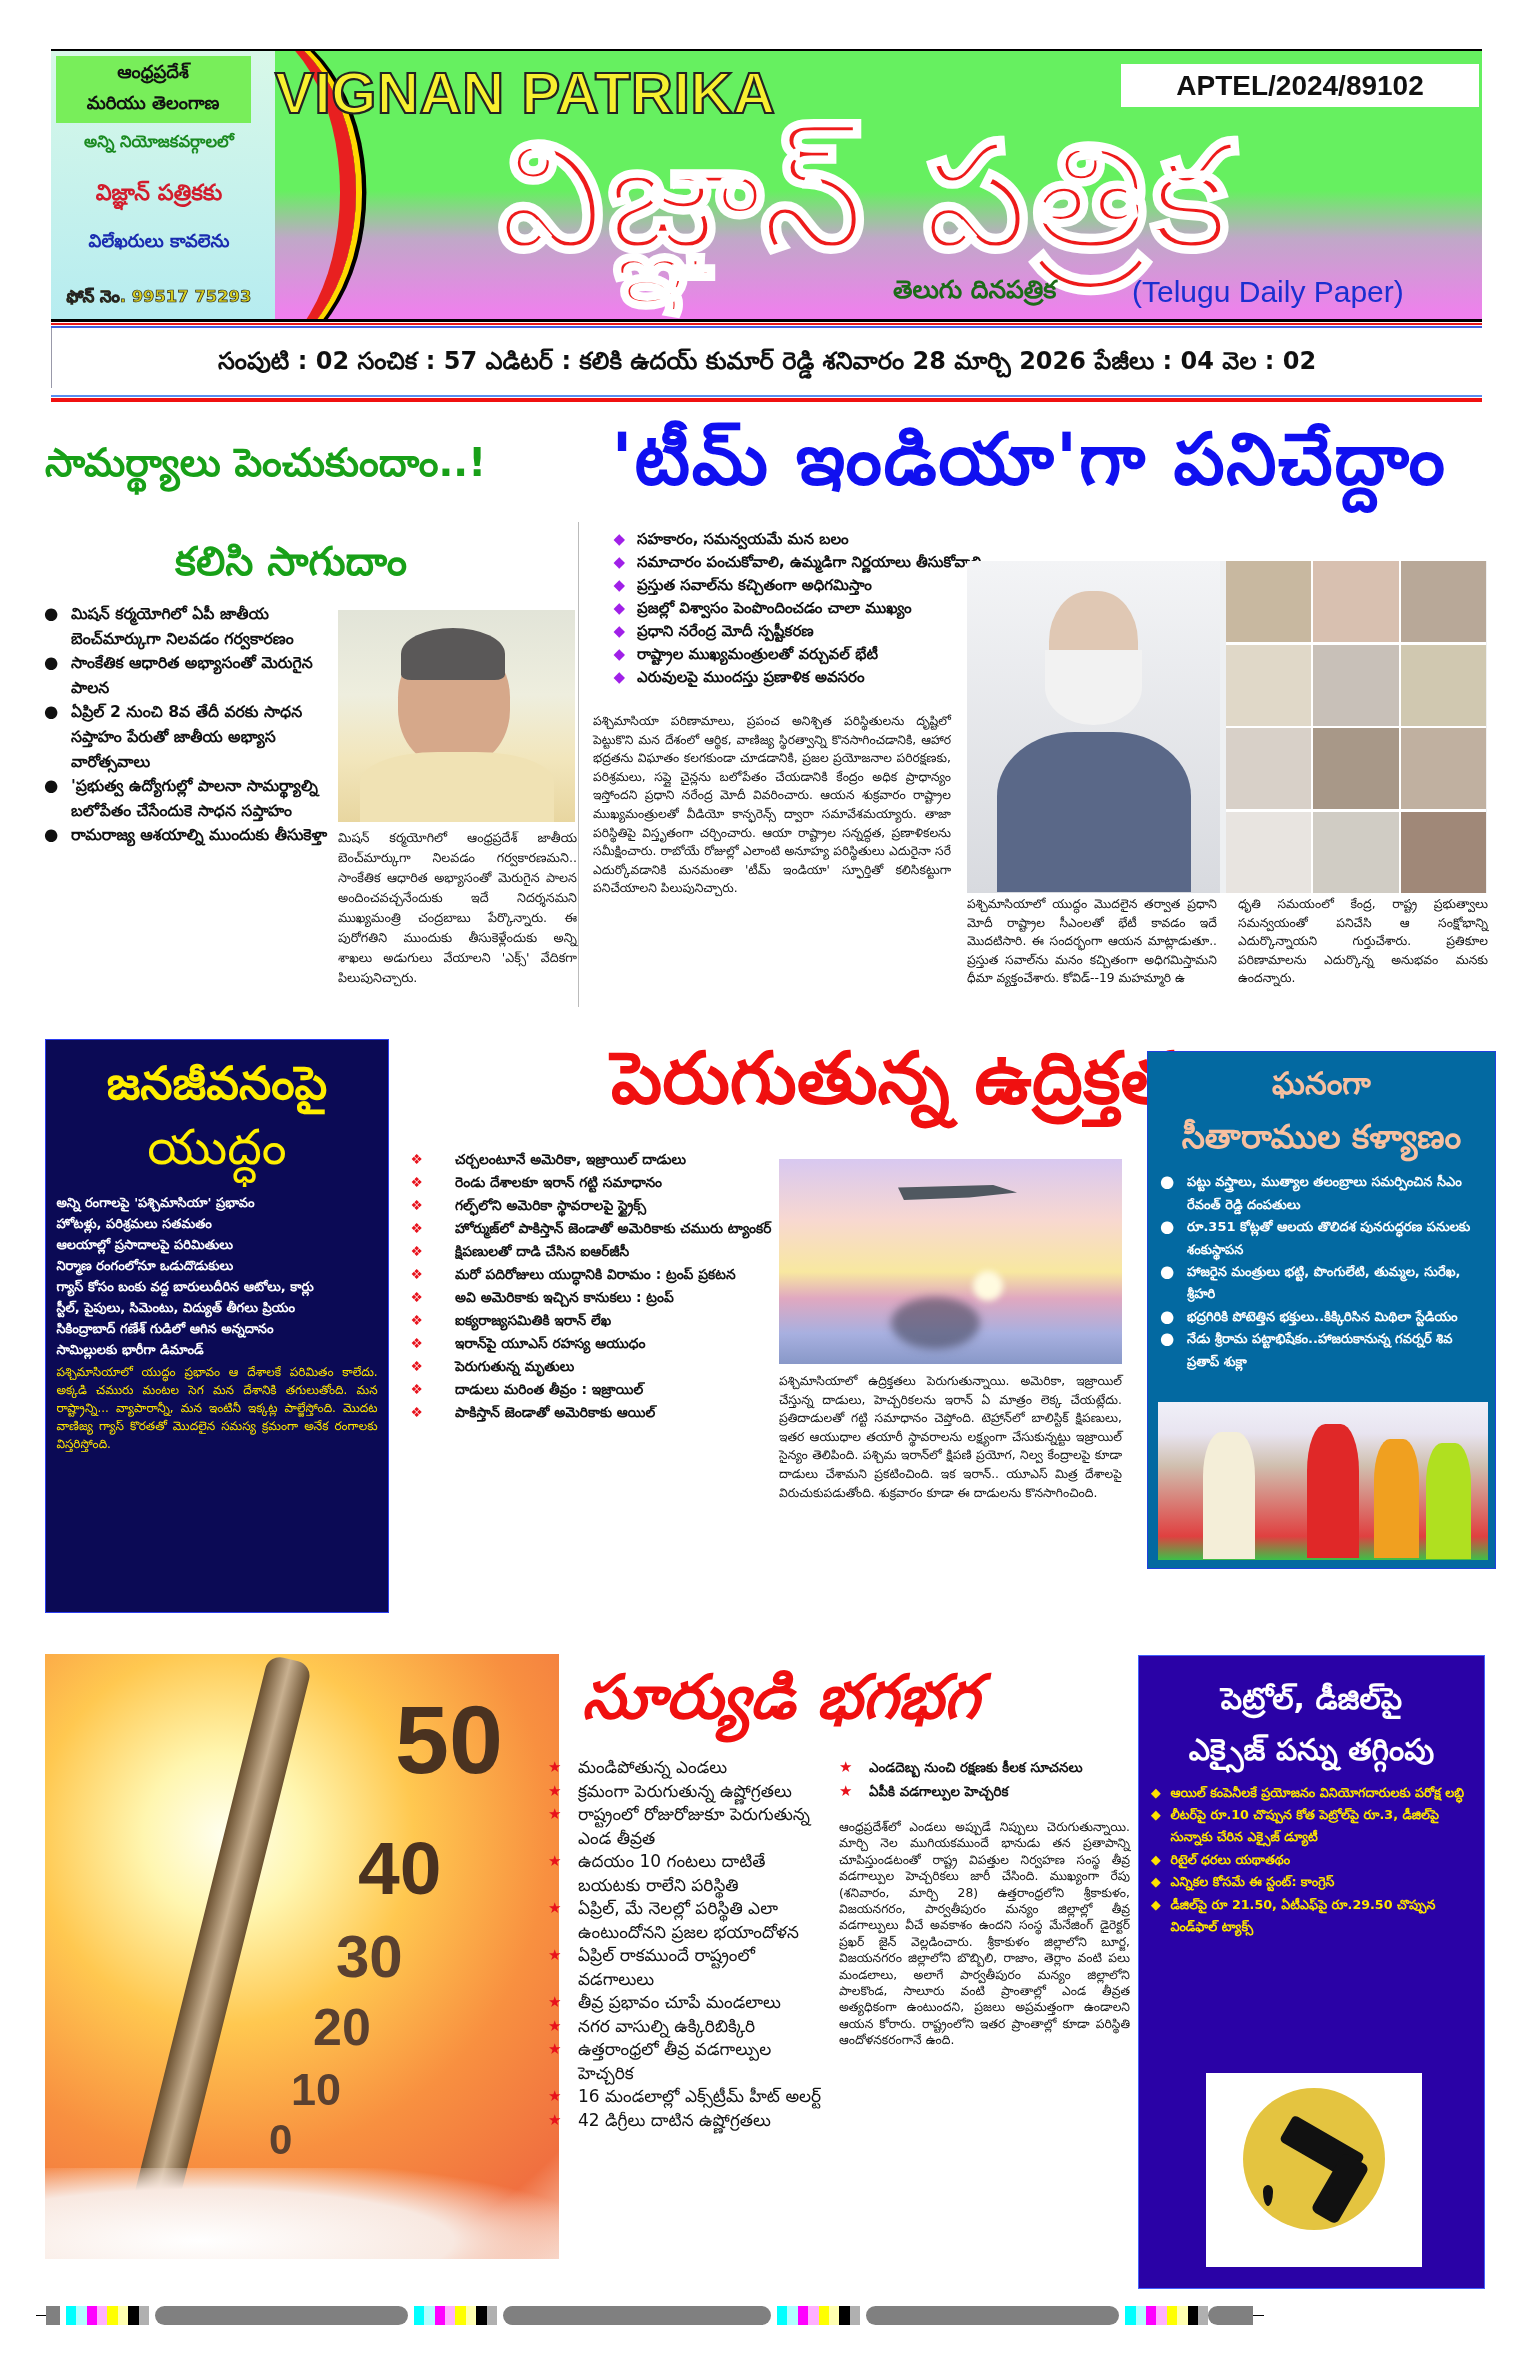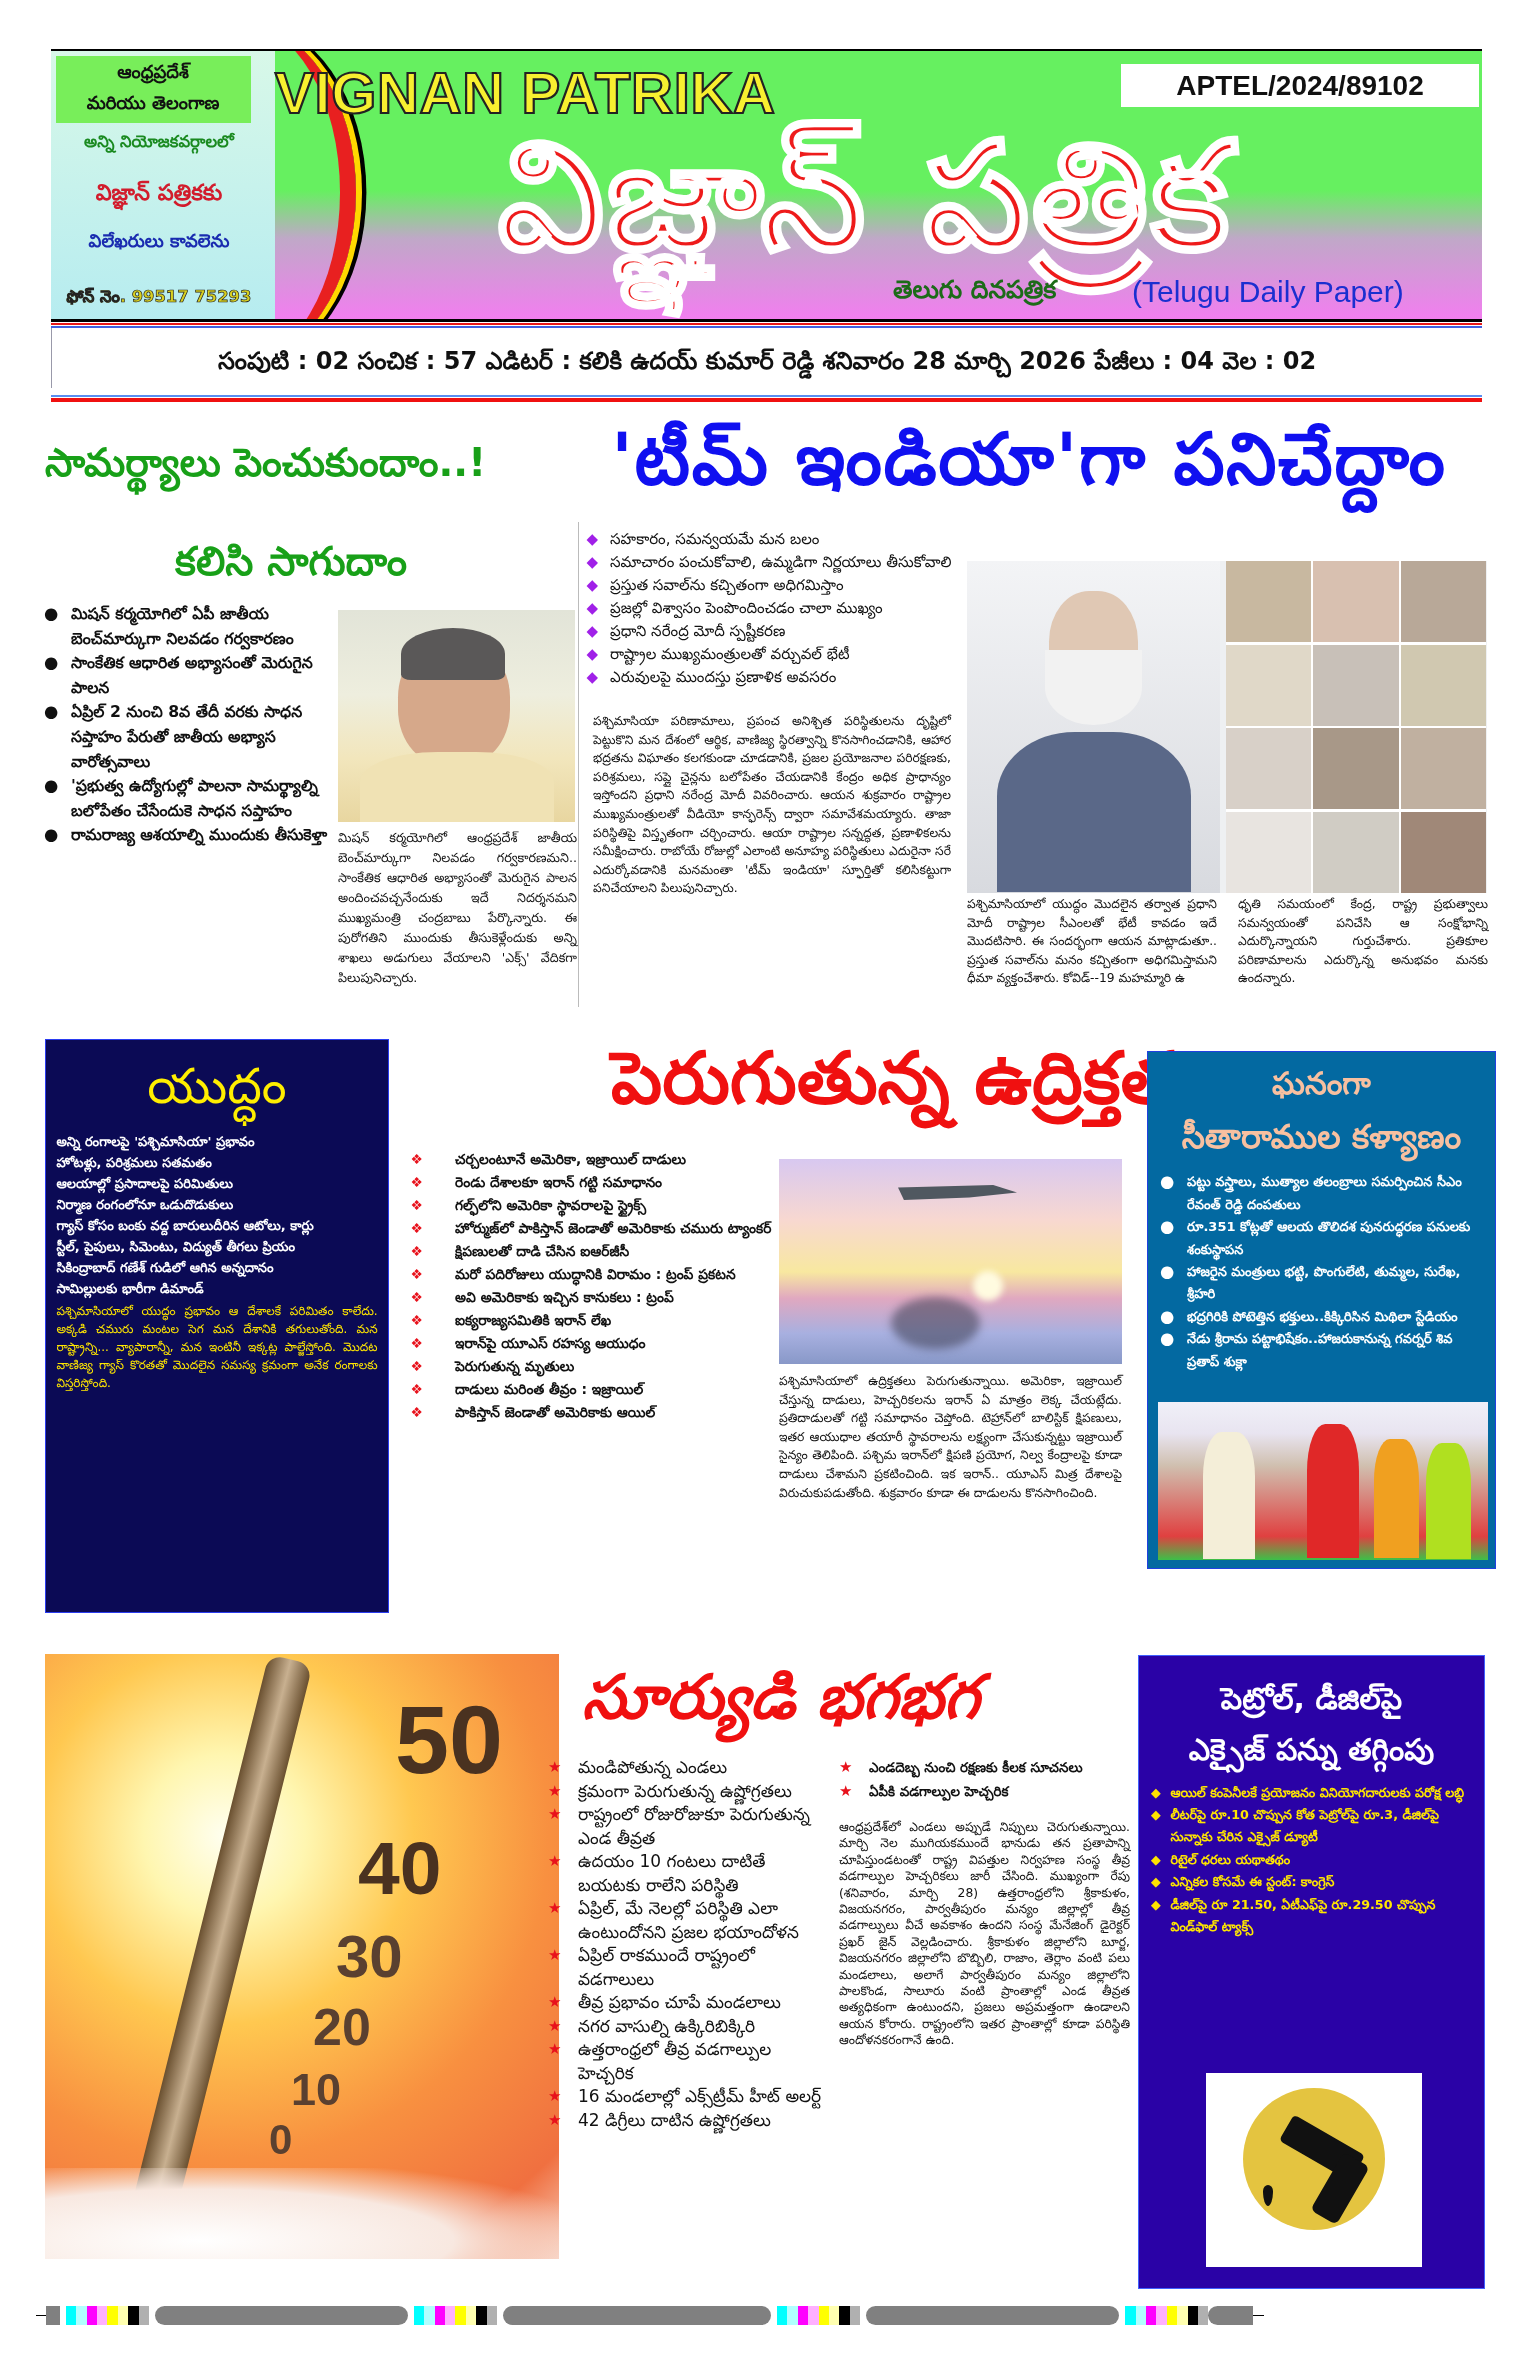--- a/index.html
+++ b/index.html
@@ -81,21 +81,21 @@
 </ul>
 <div class="abs photo" style="left:338px;top:610px;width:237px;height:212px;background:linear-gradient(180deg,#e2e4d8 0%,#eeeede 40%,#f2e6bc 70%,#e8d6a0 100%)">
   <div class="abs" style="left:60px;top:30px;width:112px;height:127px;border-radius:45%;background:#d6a88a"></div>
   <div class="abs" style="left:63px;top:18px;width:104px;height:52px;border-radius:50% 50% 10% 10%;background:#5a5858"></div>
   <div class="abs" style="left:22.4px;top:142px;width:194px;height:75px;border-radius:40% 40% 0 0;background:#f0e2b4"></div>
 </div>
 <div class="abs body-sm" style="left:338px;top:828px;width:239px">మిషన్ కర్మయోగిలో ఆంధ్రప్రదేశ్ జాతీయ బెంచ్‌మార్కుగా నిలవడం గర్వకారణమని.. సాంకేతిక ఆధారిత అభ్యాసంతో మెరుగైన పాలన అందించవచ్చనేందుకు ఇదే నిదర్శనమని ముఖ్యమంత్రి చంద్రబాబు పేర్కొన్నారు. ఈ పురోగతిని ముందుకు తీసుకెళ్లేందుకు అన్ని శాఖలు అడుగులు వేయాలని 'ఎక్స్' వేదికగా పిలుపునిచ్చారు.</div>
 <div class="abs" style="left:578px;top:522px;width:0.7px;height:485px;background:#bbb"></div>
 
 <div id="s2-title" class="abs">'టీమ్ ఇండియా'గా పనిచేద్దాం</div>
-<ul class="abs dia" style="left:585px;top:528px;width:373px;font-size:15px;line-height:23px;font-weight:normal">
+<ul class="abs dia" style="left:612px;top:528px;width:373px;font-size:15px;line-height:23px;font-weight:bold">
   <li>సహకారం, సమన్వయమే మన బలం</li>
   <li>సమాచారం పంచుకోవాలి, ఉమ్మడిగా నిర్ణయాలు తీసుకోవాలి</li>
   <li>ప్రస్తుత సవాల్‌ను కచ్చితంగా అధిగమిస్తాం</li>
   <li>ప్రజల్లో విశ్వాసం పెంపొందించడం చాలా ముఖ్యం</li>
   <li>ప్రధాని నరేంద్ర మోదీ స్పష్టీకరణ</li>
   <li>రాష్ట్రాల ముఖ్యమంత్రులతో వర్చువల్ భేటీ</li>
   <li>ఎరువులపై ముందస్తు ప్రణాళిక అవసరం</li>
 </ul>
 <div class="abs body-sm" style="left:593px;top:712px;width:358px;font-size:12.3px;line-height:18.6px">పశ్చిమాసియా పరిణామాలు, ప్రపంచ అనిశ్చిత పరిస్థితులను దృష్టిలో పెట్టుకొని మన దేశంలో ఆర్థిక, వాణిజ్య స్థిరత్వాన్ని కొనసాగించడానికి, ఆహార భద్రతను విఘాతం కలగకుండా చూడడానికి, ప్రజల ప్రయోజనాల పరిరక్షణకు, పరిశ్రమలు, సప్లై చైన్లను బలోపేతం చేయడానికి కేంద్రం అధిక ప్రాధాన్యం ఇస్తోందని ప్రధాని నరేంద్ర మోదీ వివరించారు. ఆయన శుక్రవారం రాష్ట్రాల ముఖ్యమంత్రులతో వీడియో కాన్ఫరెన్స్ ద్వారా సమావేశమయ్యారు. తాజా పరిస్థితిపై విస్తృతంగా చర్చించారు. ఆయా రాష్ట్రాల సన్నద్ధత, ప్రణాళికలను సమీక్షించారు. రాబోయే రోజుల్లో ఎలాంటి అనూహ్య పరిస్థితులు ఎదురైనా సరే ఎదుర్కోవడానికి మనమంతా 'టీమ్ ఇండియా' స్ఫూర్తితో కలిసికట్టుగా పనిచేయాలని పిలుపునిచ్చారు.</div>
 <div class="abs photo" style="left:967px;top:561px;width:520px;height:332px;background:#eef0f2">
@@ -116,20 +116,21 @@
       <div style="background:#c0b0a0"></div>
     <div style="background:#e8e4e0"></div>
       <div style="background:#d0ccc4"></div>
       <div style="background:#a08878"></div>
   </div>
 </div>
 <div class="abs body-sm" style="left:967px;top:895px;width:250px;font-size:12.3px;line-height:18.6px">పశ్చిమాసియాలో యుద్ధం మొదలైన తర్వాత ప్రధాని మోదీ రాష్ట్రాల సీఎంలతో భేటీ కావడం ఇదే మొదటిసారి. ఈ సందర్భంగా ఆయన మాట్లాడుతూ.. ప్రస్తుత సవాల్‌ను మనం కచ్చితంగా అధిగమిస్తామని ధీమా వ్యక్తంచేశారు. కోవిడ్--19 మహమ్మారి ఉ</div>
 <div class="abs body-sm" style="left:1238px;top:895px;width:250px;font-size:12.3px;line-height:18.6px">ధృతి సమయంలో కేంద్ర, రాష్ట్ర ప్రభుత్వాలు సమన్వయంతో పనిచేసి ఆ సంక్షోభాన్ని ఎదుర్కొన్నాయని గుర్తుచేశారు. ప్రతికూల పరిణామాలను ఎదుర్కొన్న అనుభవం మనకు ఉందన్నారు.</div>
 
 <div id="darkbox" class="abs">
+  <div style="text-align:center;font-weight:bold;font-size:46px;color:#ffee00;line-height:61px">జనజీవనంపై</div>
   <div style="text-align:center;font-weight:normal;font-size:49px;color:#ffee00;line-height:67px;margin-bottom:10.4px">యుద్ధం</div>
   <div style="color:#fff;font-size:13px;line-height:21px;font-weight:bold">
     <div>అన్ని రంగాలపై 'పశ్చిమాసియా' ప్రభావం</div>
     <div>హోటళ్లు, పరిశ్రమలు సతమతం</div>
     <div>ఆలయాల్లో ప్రసాదాలపై పరిమితులు</div>
     <div>నిర్మాణ రంగంలోనూ ఒడుదొడుకులు</div>
     <div>గ్యాస్ కోసం బంకు వద్ద బారులుదీరిన ఆటోలు, కార్లు</div>
     <div>స్టీల్, పైపులు, సిమెంటు, విద్యుత్ తీగలు ప్రియం</div>
     <div>సికింద్రాబాద్ గణేశ్ గుడిలో ఆగిన అన్నదానం</div>
     <div>సామిల్లులకు భారీగా డిమాండ్</div>

